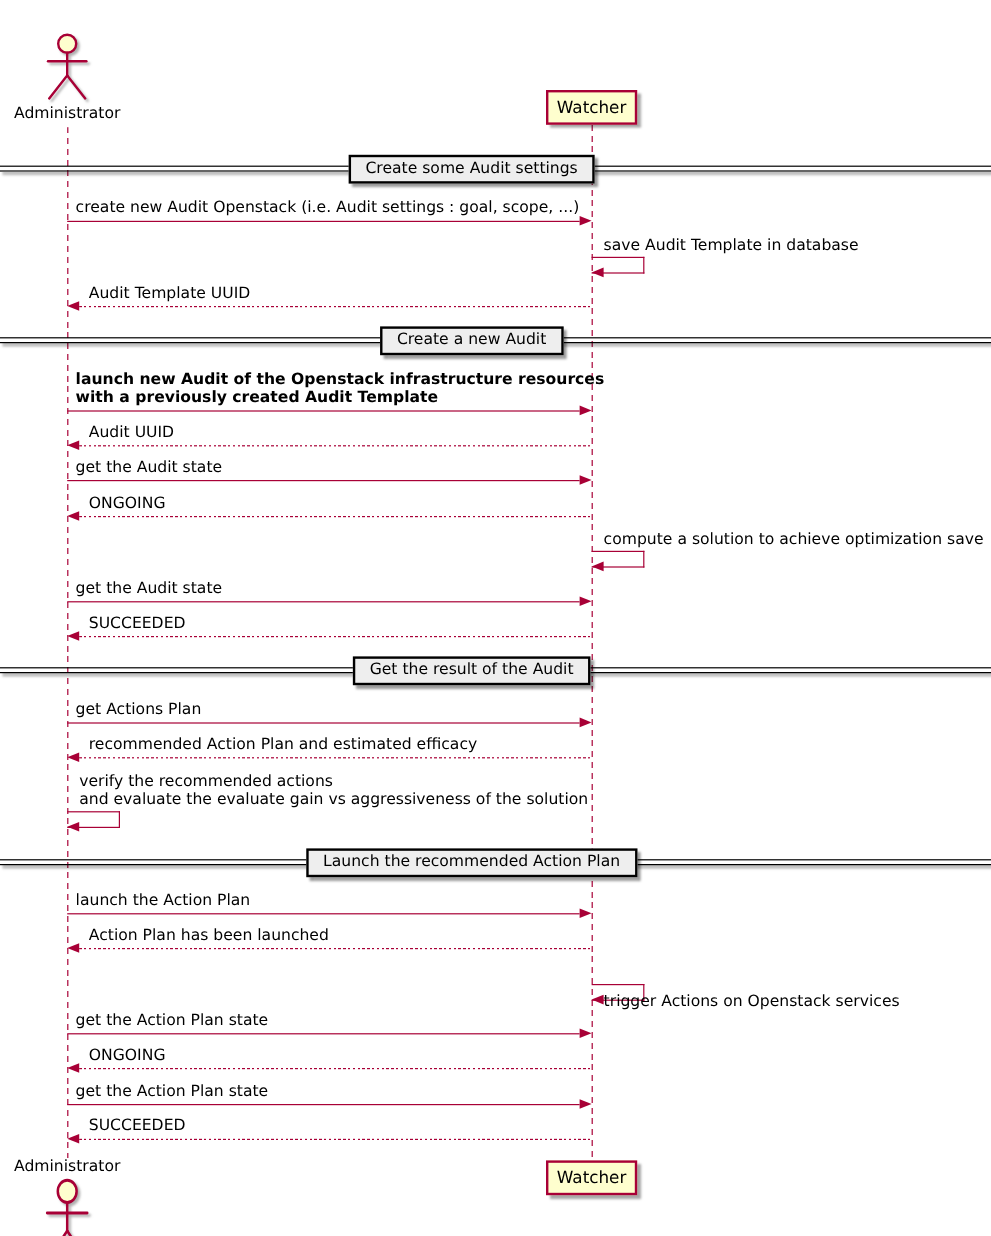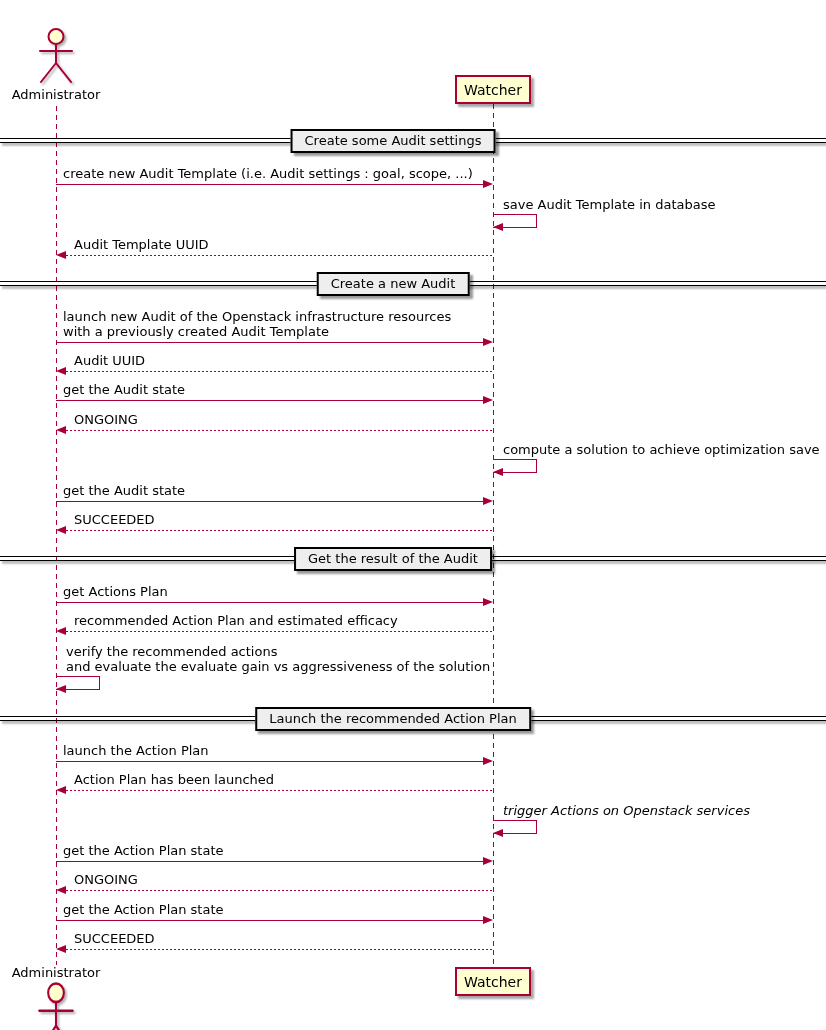--- a/index.html
+++ b/index.html
@@ -100,30 +100,30 @@
       <div class="divider-lines" style="top: 114px;"></div>
       <div class="divider-box" style="top: 105px;">Create some Audit settings</div>
       <div class="divider-lines" style="top: 257px;"></div>
       <div class="divider-box" style="top: 248px;">Create a new Audit</div>
       <div class="divider-lines" style="top: 532px;"></div>
       <div class="divider-box" style="top: 523px;">Get the result of the Audit</div>
       <div class="divider-lines" style="top: 692px;"></div>
       <div class="divider-box" style="top: 683px;">Launch the recommended Action Plan</div>
       <div class="msg-line" style="left: 56px; width: 427px; top: 160px;"></div>
       <div class="arrowhead right" style="left: 483px; top: 156px;"></div>
-      <div class="msg-label" style="left: 63px; top: 157px;">create new Audit Template (i.e. Audit settings : goal, scope, ...)</div>
+      <div class="msg-label" style="left: 63px; top: 157px;">create new Audit Openstack (i.e. Audit settings : goal, scope, ...)</div>
       <div class="self-bracket" style="left: 493px; top: 190px;"></div>
       <div class="arrowhead left" style="left: 493px; top: 199px;"></div>
       <div class="msg-label" style="left: 503px; top: 188px;">save Audit Template in database</div>
       <div class="msg-line dotted" style="left: 66px; width: 427px; top: 231px;"></div>
       <div class="arrowhead left" style="left: 56px; top: 227px;"></div>
       <div class="msg-label" style="left: 74px; top: 228px;">Audit Template UUID</div>
       <div class="msg-line" style="left: 56px; width: 427px; top: 318px;"></div>
       <div class="arrowhead right" style="left: 483px; top: 314px;"></div>
-      <div class="msg-label" style="left: 63px; top: 315px;">launch new Audit of the Openstack infrastructure resources
+      <div class="msg-label" style="left: 63px; top: 315px; font-weight: bold;">launch new Audit of the Openstack infrastructure resources
 with a previously created Audit Template</div>
       <div class="msg-line dotted" style="left: 66px; width: 427px; top: 347px;"></div>
       <div class="arrowhead left" style="left: 56px; top: 343px;"></div>
       <div class="msg-label" style="left: 74px; top: 344px;">Audit UUID</div>
       <div class="msg-line" style="left: 56px; width: 427px; top: 376px;"></div>
       <div class="arrowhead right" style="left: 483px; top: 372px;"></div>
       <div class="msg-label" style="left: 63px; top: 373px;">get the Audit state</div>
       <div class="msg-line dotted" style="left: 66px; width: 427px; top: 406px;"></div>
       <div class="arrowhead left" style="left: 56px; top: 402px;"></div>
       <div class="msg-label" style="left: 74px; top: 403px;">ONGOING</div>
@@ -147,21 +147,21 @@
       <div class="msg-label" style="left: 66px; top: 650px;">verify the recommended actions
 and evaluate the evaluate gain vs aggressiveness of the solution</div>
       <div class="msg-line" style="left: 56px; width: 427px; top: 737px;"></div>
       <div class="arrowhead right" style="left: 483px; top: 733px;"></div>
       <div class="msg-label" style="left: 63px; top: 734px;">launch the Action Plan</div>
       <div class="msg-line dotted" style="left: 66px; width: 427px; top: 766px;"></div>
       <div class="arrowhead left" style="left: 56px; top: 762px;"></div>
       <div class="msg-label" style="left: 74px; top: 763px;">Action Plan has been launched</div>
       <div class="self-bracket" style="left: 493px; top: 796px;"></div>
       <div class="arrowhead left" style="left: 493px; top: 805px;"></div>
-      <div class="msg-label" style="left: 503px; top: 794px; font-style: italic;">trigger Actions on Openstack services</div>
+      <div class="msg-label" style="left: 503px; top: 818px;">trigger Actions on Openstack services</div>
       <div class="msg-line" style="left: 56px; width: 427px; top: 837px;"></div>
       <div class="arrowhead right" style="left: 483px; top: 833px;"></div>
       <div class="msg-label" style="left: 63px; top: 834px;">get the Action Plan state</div>
       <div class="msg-line dotted" style="left: 66px; width: 427px; top: 866px;"></div>
       <div class="arrowhead left" style="left: 56px; top: 862px;"></div>
       <div class="msg-label" style="left: 74px; top: 863px;">ONGOING</div>
       <div class="msg-line" style="left: 56px; width: 427px; top: 896px;"></div>
       <div class="arrowhead right" style="left: 483px; top: 892px;"></div>
       <div class="msg-label" style="left: 63px; top: 893px;">get the Action Plan state</div>
       <div class="msg-line dotted" style="left: 66px; width: 427px; top: 925px;"></div>

